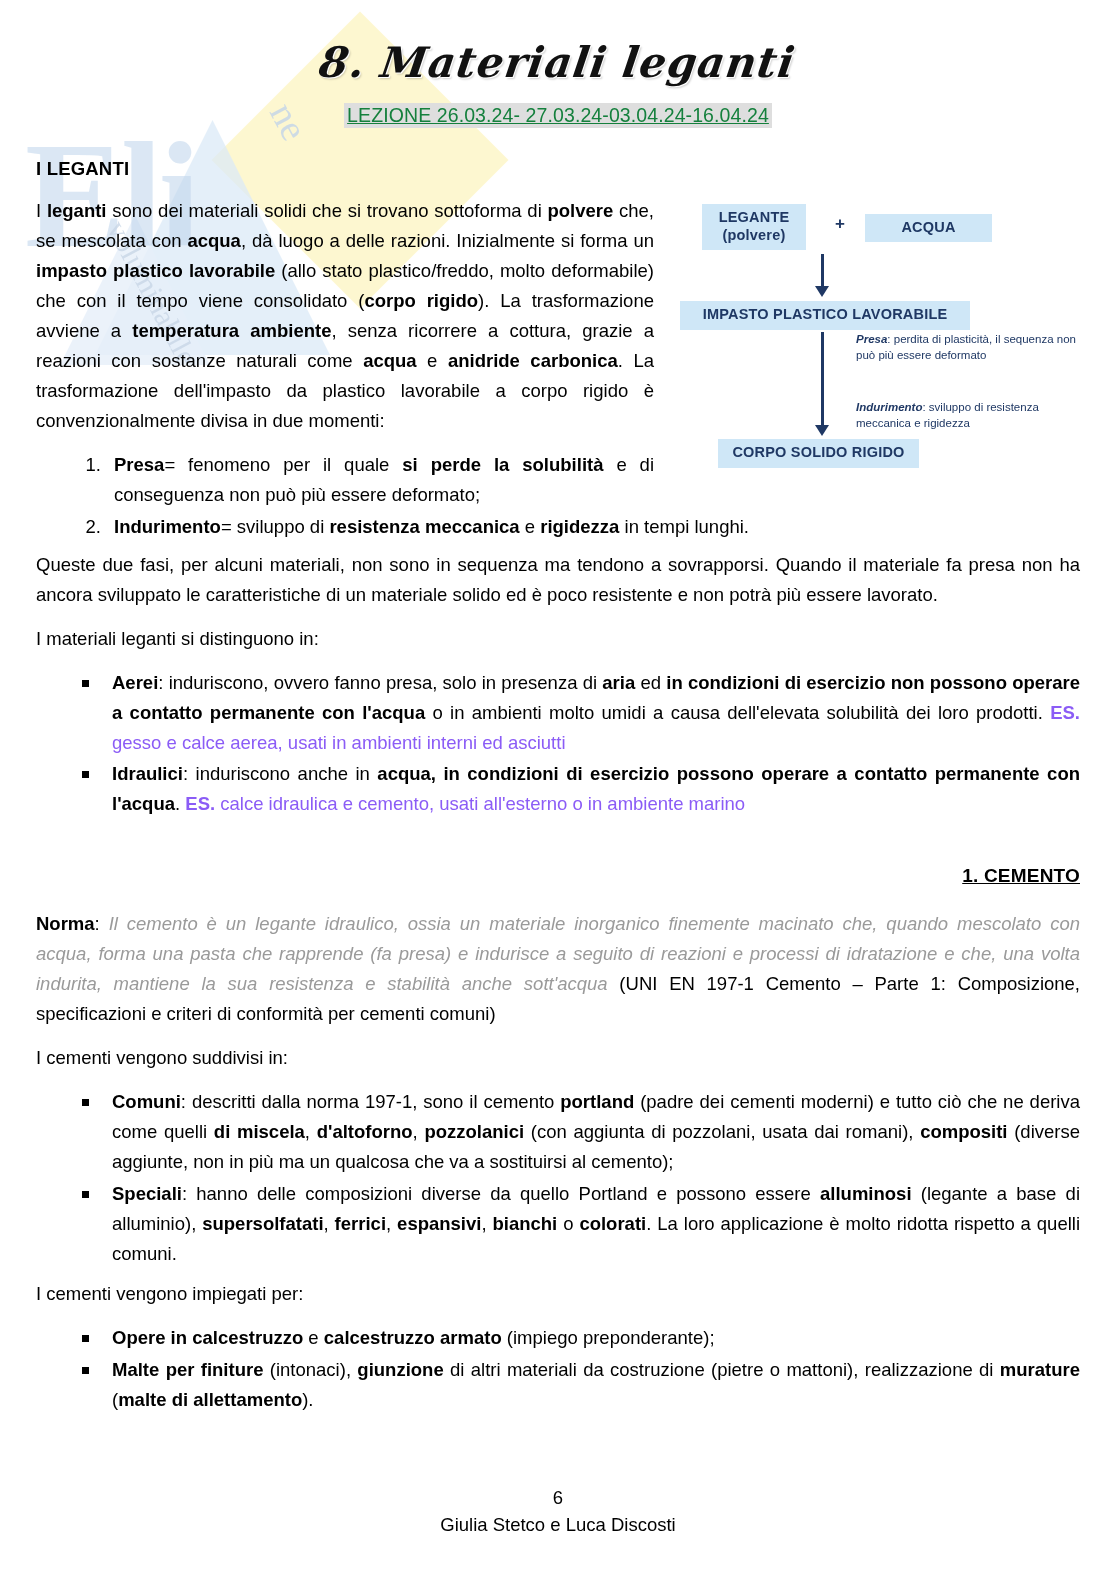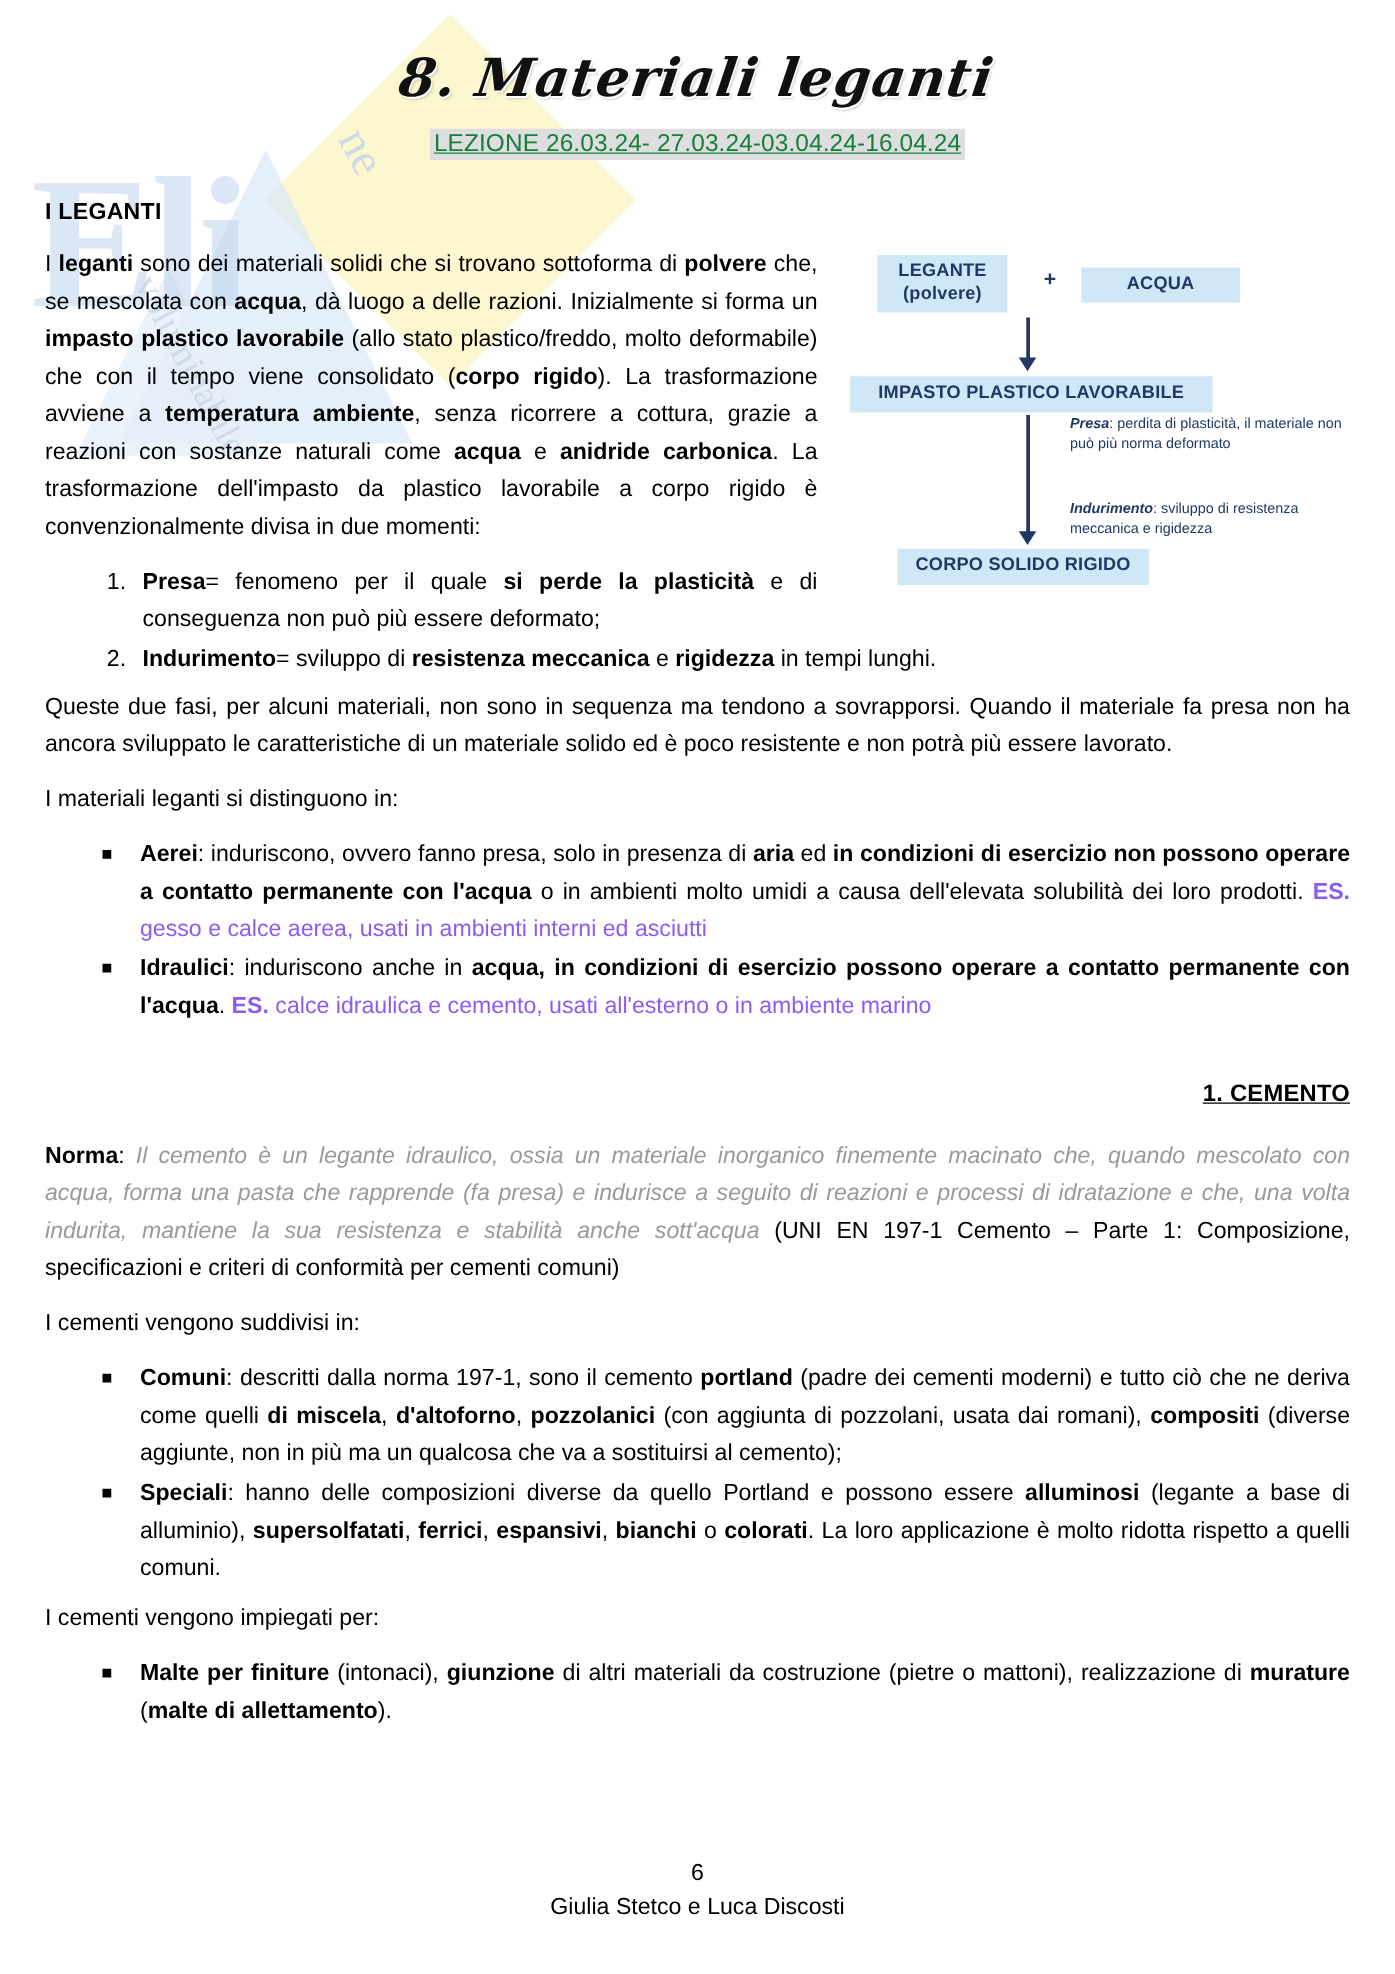--- a/index.html
+++ b/index.html
@@ -278,32 +278,32 @@
 
         <div class="arrow arrow-line arr1-line"></div>
         <div class="arrow-head arr1-head"></div>
 
         <div class="dbox dbox-impasto">IMPASTO PLASTICO LAVORABILE</div>
 
         <div class="arrow arrow-line arr2-line"></div>
         <div class="arrow-head arr2-head"></div>
 
         <div class="dnote dnote-presa">
-          <b>Presa</b><span>: perdita di plasticità, il materiale non può più norma deformato</span>
+          <b>Presa</b><span>: perdita di plasticità, il sequenza non può più essere deformato</span>
         </div>
         <div class="dnote dnote-indur">
           <b>Indurimento</b><span>: sviluppo di resistenza meccanica e rigidezza</span>
         </div>
         <div class="dbox dbox-corpo">CORPO SOLIDO RIGIDO</div>
       </div>
 
       <p class="para"><span>I </span><b>leganti</b><span> sono dei materiali solidi che si trovano sottoforma di </span><b>polvere</b><span> che, se mescolata con </span><b>acqua</b><span>, dà luogo a delle razioni. Inizialmente si forma un </span><b>impasto plastico lavorabile</b><span> (allo stato plastico/freddo, molto deformabile) che con il tempo viene consolidato (</span><b>corpo rigido</b><span>). La trasformazione avviene a </span><b>temperatura ambiente</b><span>, senza ricorrere a cottura, grazie a reazioni con sostanze naturali come </span><b>acqua</b><span> e </span><b>anidride carbonica</b><span>. La trasformazione dell'impasto da plastico lavorabile a corpo rigido è convenzionalmente divisa in due momenti:</span></p>
 
       <ol class="numlist">
-        <li><b>Presa</b><span>= fenomeno per il quale </span><b>si perde la plasticità</b><span> e di conseguenza non può più essere deformato;</span></li>
+        <li><b>Presa</b><span>= fenomeno per il quale </span><b>si perde la solubilità</b><span> e di conseguenza non può più essere deformato;</span></li>
         <li><b>Indurimento</b><span>= sviluppo di </span><b>resistenza meccanica</b><span> e </span><b>rigidezza</b><span> in tempi lunghi.</span></li>
       </ol>
     </div>
 
     <p class="para">Queste due fasi, per alcuni materiali, non sono in sequenza ma tendono a sovrapporsi. Quando il materiale fa presa non ha ancora sviluppato le caratteristiche di un materiale solido ed è poco resistente e non potrà più essere lavorato.</p>
 
     <p class="para">I materiali leganti si distinguono in:</p>
 
     <ul class="sqlist">
       <li><b>Aerei</b><span>: induriscono, ovvero fanno presa, solo in presenza di </span><b>aria</b><span> ed </span><b>in condizioni di esercizio non possono operare a contatto permanente con l'acqua</b><span> o in ambienti molto umidi a causa dell'elevata solubilità dei loro prodotti. </span><b class="gray">ES.</b><span class="gray"> gesso e calce aerea, usati in ambienti interni ed asciutti</span></li>
@@ -317,20 +317,21 @@
     <p class="para">I cementi vengono suddivisi in:</p>
 
     <ul class="sqlist">
       <li><b>Comuni</b><span>: descritti dalla norma 197-1, sono il cemento </span><b>portland</b><span> (padre dei cementi moderni) e tutto ciò che ne deriva come quelli </span><b>di miscela</b><span>, </span><b>d'altoforno</b><span>, </span><b>pozzolanici</b><span> (con aggiunta di pozzolani, usata dai romani), </span><b>compositi</b><span> (diverse aggiunte, non in più ma un qualcosa che va a sostituirsi al cemento);</span></li>
       <li><b>Speciali</b><span>: hanno delle composizioni diverse da quello Portland e possono essere </span><b>alluminosi</b><span> (legante a base di alluminio), </span><b>supersolfatati</b><span>, </span><b>ferrici</b><span>, </span><b>espansivi</b><span>, </span><b>bianchi</b><span> o </span><b>colorati</b><span>. La loro applicazione è molto ridotta rispetto a quelli comuni.</span></li>
     </ul>
 
     <p class="para">I cementi vengono impiegati per:</p>
 
     <ul class="sqlist">
+      <li><b>Opere in calcestruzzo</b><span> e </span><b>calcestruzzo armato</b><span> (impiego preponderante);</span></li>
       <li><b>Malte per finiture</b><span> (intonaci), </span><b>giunzione</b><span> di altri materiali da costruzione (pietre o mattoni), realizzazione di </span><b>murature</b><span> (</span><b>malte di allettamento</b><span>).</span></li>
     </ul>
 
   </div>
 
   <div class="footer">
     <div>6</div>
     <div>Giulia Stetco e Luca Discosti</div>
   </div>
 

